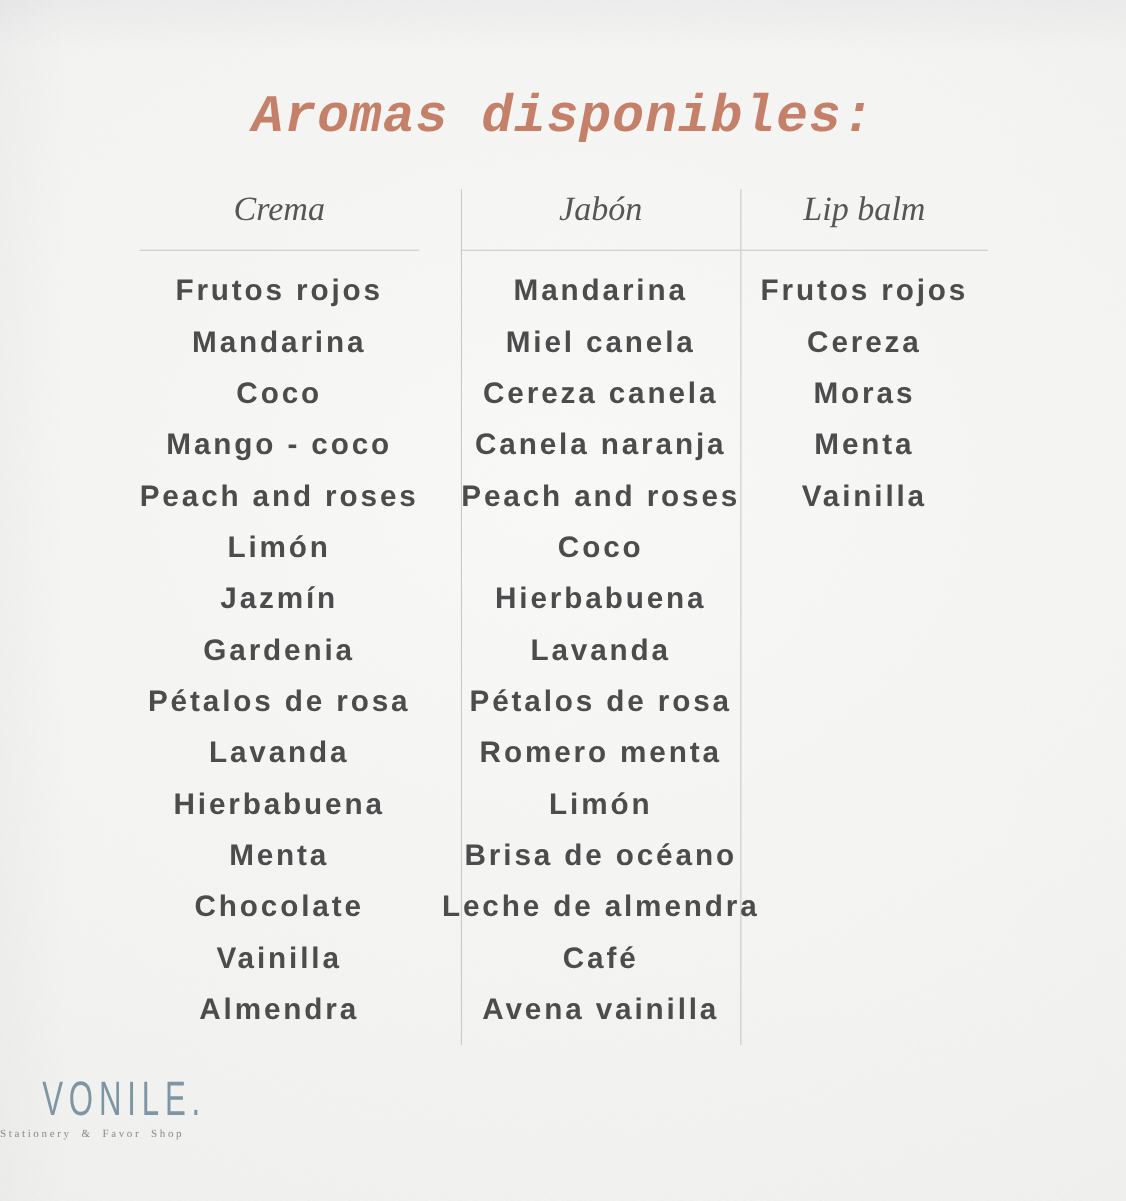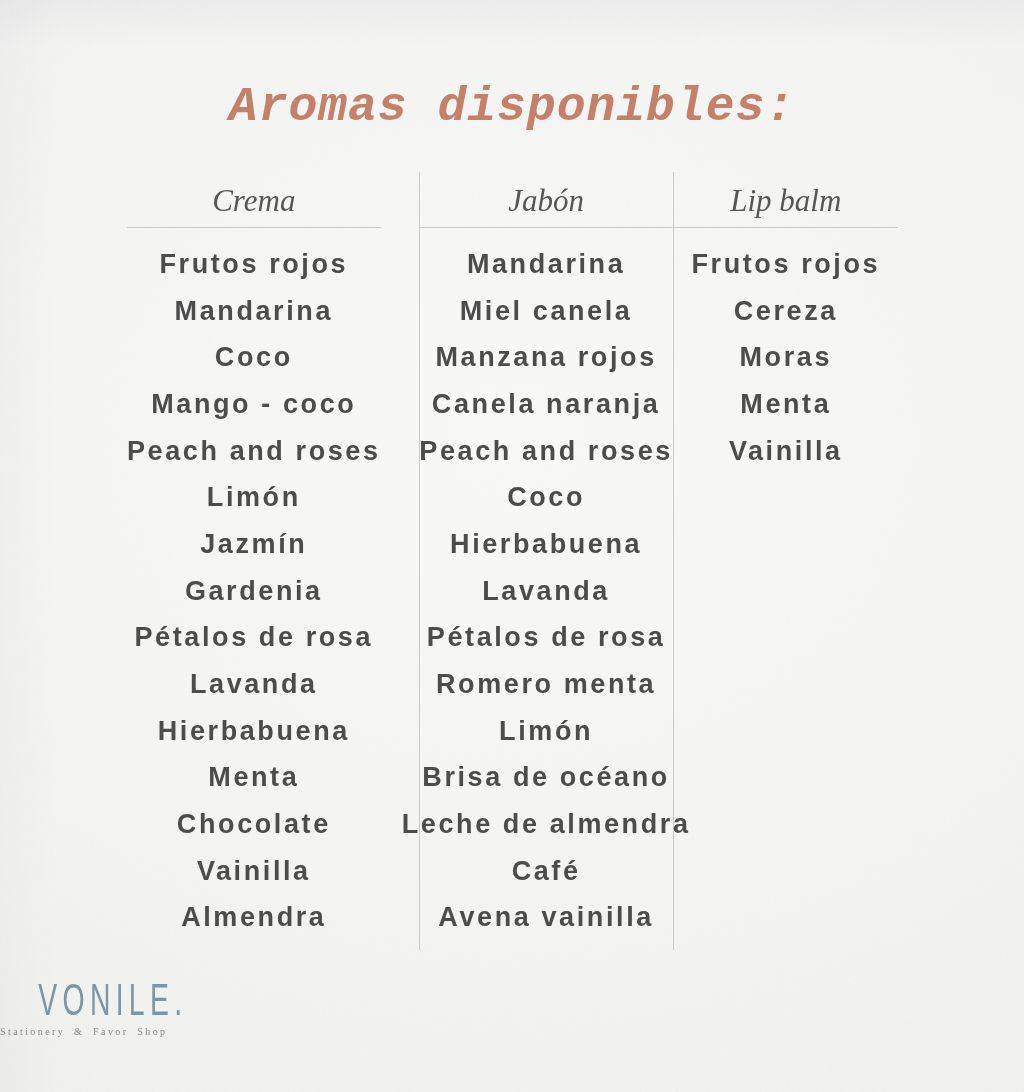--- a/index.html
+++ b/index.html
@@ -58,21 +58,21 @@
     width: 255px;
     border-left: 1px solid var(--line, #c9c9c6);
     border-right: 1px solid var(--line, #c9c9c6);
     margin-left: 38px;
   }
   .col-header {
     height: 56px;
     display: flex;
     align-items: flex-end;
     justify-content: center;
-    padding-bottom: 8px;
+    padding-bottom: 19px;
     border-bottom: 1px solid var(--line, #c9c9c6);
     font-family: "Liberation Serif", serif;
     font-style: italic;
     font-size: 31px;
     color: var(--header-ink, #575654);
   }
   .scent-list {
     list-style: none;
     padding-top: 13px;
   }
@@ -151,21 +151,21 @@
           <li class="scent-item">Vainilla</li>
           <li class="scent-item">Almendra</li>
         </ul>
     </div>
 
     <div class="col mid">
       <div class="col-header">Jabón</div>
       <ul class="scent-list">
           <li class="scent-item">Mandarina</li>
           <li class="scent-item">Miel canela</li>
-          <li class="scent-item">Manzana rojos</li>
+          <li class="scent-item">Cereza canela</li>
           <li class="scent-item">Canela naranja</li>
           <li class="scent-item">Peach and roses</li>
           <li class="scent-item">Coco</li>
           <li class="scent-item">Hierbabuena</li>
           <li class="scent-item">Lavanda</li>
           <li class="scent-item">Pétalos de rosa</li>
           <li class="scent-item">Romero menta</li>
           <li class="scent-item">Limón</li>
           <li class="scent-item">Brisa de océano</li>
           <li class="scent-item">Leche de almendra</li>

